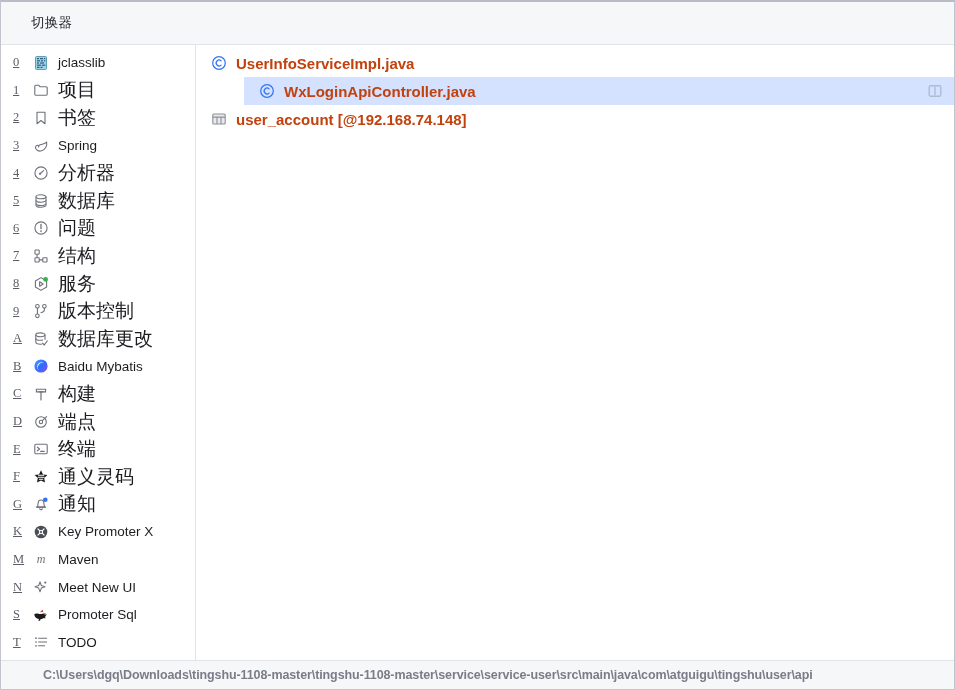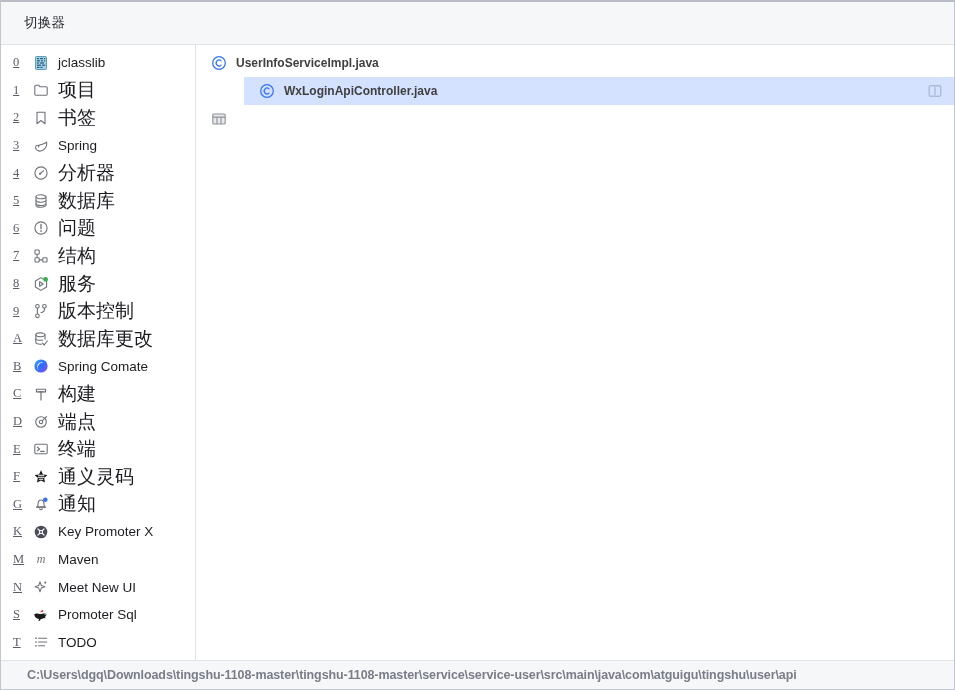--- a/index.html
+++ b/index.html
@@ -20,21 +20,21 @@
     flex-direction: column;
   }
   
   .titlebar {
     height: 43px;
     flex: 0 0 43px;
     background: #f6f7f9;
     border-bottom: 1px solid #e2e3e8;
     display: flex;
     align-items: center;
-    padding-left: 23px;
+    padding-left: 30px;
   }
   .titlebar .title {
     font-size: 13.5px;
     color: #27282e;
     letter-spacing: .2px;
   }
   
   .body {
     flex: 1 1 auto;
     display: flex;
@@ -98,43 +98,43 @@
     position: relative;
   }
   .file-row.selected { background: #d4e2ff; margin-left: 48px; }
   .file-icon {
     width: 20px; height: 18px;
     flex: 0 0 20px;
     display: flex; align-items: center; justify-content: center;
     margin-right: 7px;
   }
   .file-name {
-    font-size: 12px;
-    color: #404040;
+    font-size: 15px;
+    color: #c2410c;
     font-weight: bold;
     white-space: nowrap;
   }
   .row-action {
     position: absolute;
     right: 10px;
     top: 50%;
     transform: translateY(-50%);
     width: 18px; height: 18px;
     display: flex; align-items: center; justify-content: center;
     opacity: .45;
   }
   
   .statusbar {
     flex: 0 0 29px;
     height: 29px;
     background: #f6f7f9;
     border-top: 1px solid #e2e3e8;
     display: flex;
     align-items: center;
-    padding-left: 26px;
+    padding-left: 42px;
   }
   .statusbar .path {
     font-size: 12.5px;
     color: #7a7d89;
     font-weight: bold;
     white-space: nowrap;
     letter-spacing: -0.1px;
   }
 </style>
 </head>
@@ -290,21 +290,21 @@
                   <stop offset="0" stop-color="#3ea6ff"></stop>
                   <stop offset=".5" stop-color="#2f6bff"></stop>
                   <stop offset="1" stop-color="#8b4df0"></stop>
                 </linearGradient>
               </defs>
               <circle cx="8" cy="8" r="6.6" fill="url(#cmt)"></circle>
               <path d="M10.8 5.2A4 4 0 0 0 5.4 10.9 4 4 0 0 1 10.8 5.2z" fill="#ffffff"></path>
               <path d="M4.2 8.6A4.2 4.2 0 0 1 10.9 5.2 4.4 4.4 0 0 0 6 12.2a4.2 4.2 0 0 1-1.8-3.6z" fill="#ffffff" opacity=".95"></path>
             </svg>
           </span>
-          <span class="tw-label">Spring Comate</span>
+          <span class="tw-label">Baidu Mybatis</span>
         </div>
         <div class="tw-item">
           <span class="tw-mnemonic">C</span>
           <span class="tw-icon">
             <svg width="16" height="16" viewBox="0 0 16 16" fill="none">
               <path d="M3.4 3.3h9.2v2.6H3.4z" stroke="#6e7178" stroke-width="1.1" fill="none"></path>
               <path d="M8 5.9v8" stroke="#6e7178" stroke-width="1.2" stroke-linecap="round"></path>
               <path d="M5.6 5.9h4.8" stroke="#6e7178" stroke-width="1.1"></path>
             </svg>
           </span>
@@ -435,20 +435,21 @@
             </svg>
           </span>
         </div>
         <div class="file-row">
           <span class="file-icon">
             <svg width="16" height="16" viewBox="0 0 16 16" fill="none">
               <rect x="1.8" y="3" width="12.4" height="10" rx="1" stroke="#8d9097" stroke-width="1.1" fill="#e8eaee"></rect>
               <path d="M1.8 6.1h12.4M6 6.1v6.9M10 6.1v6.9" stroke="#8d9097" stroke-width="1.1"></path>
             </svg>
           </span>
+          <span class="file-name">user_account [@192.168.74.148]</span>
         </div>
       </div>
   </div>
 
   <div class="statusbar">
     <span class="path">C:\Users\dgq\Downloads\tingshu-1108-master\tingshu-1108-master\service\service-user\src\main\java\com\atguigu\tingshu\user\api</span>
   </div>
 </div>
 
 </body></html>

